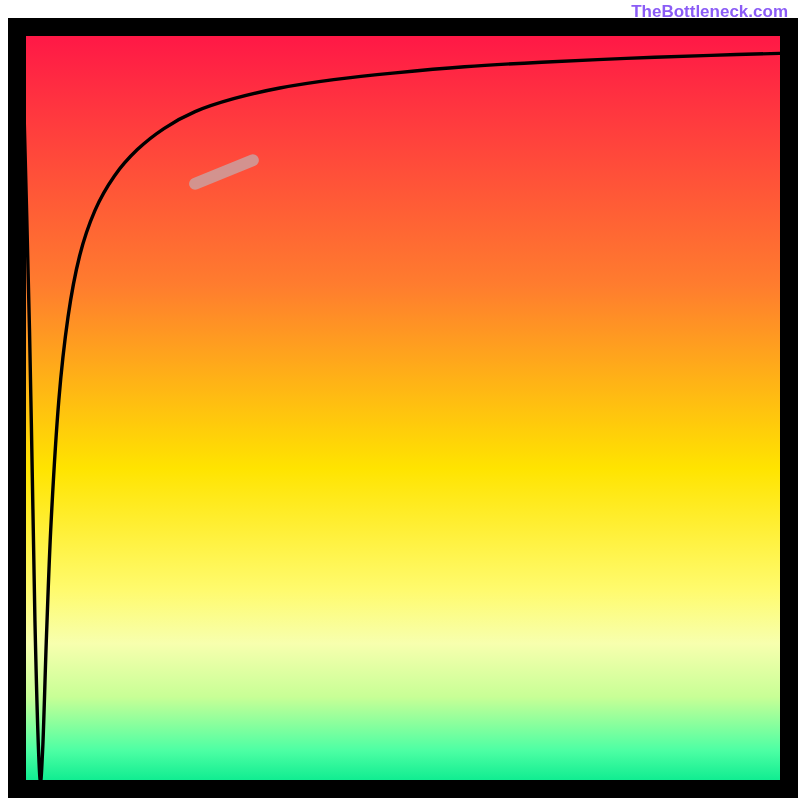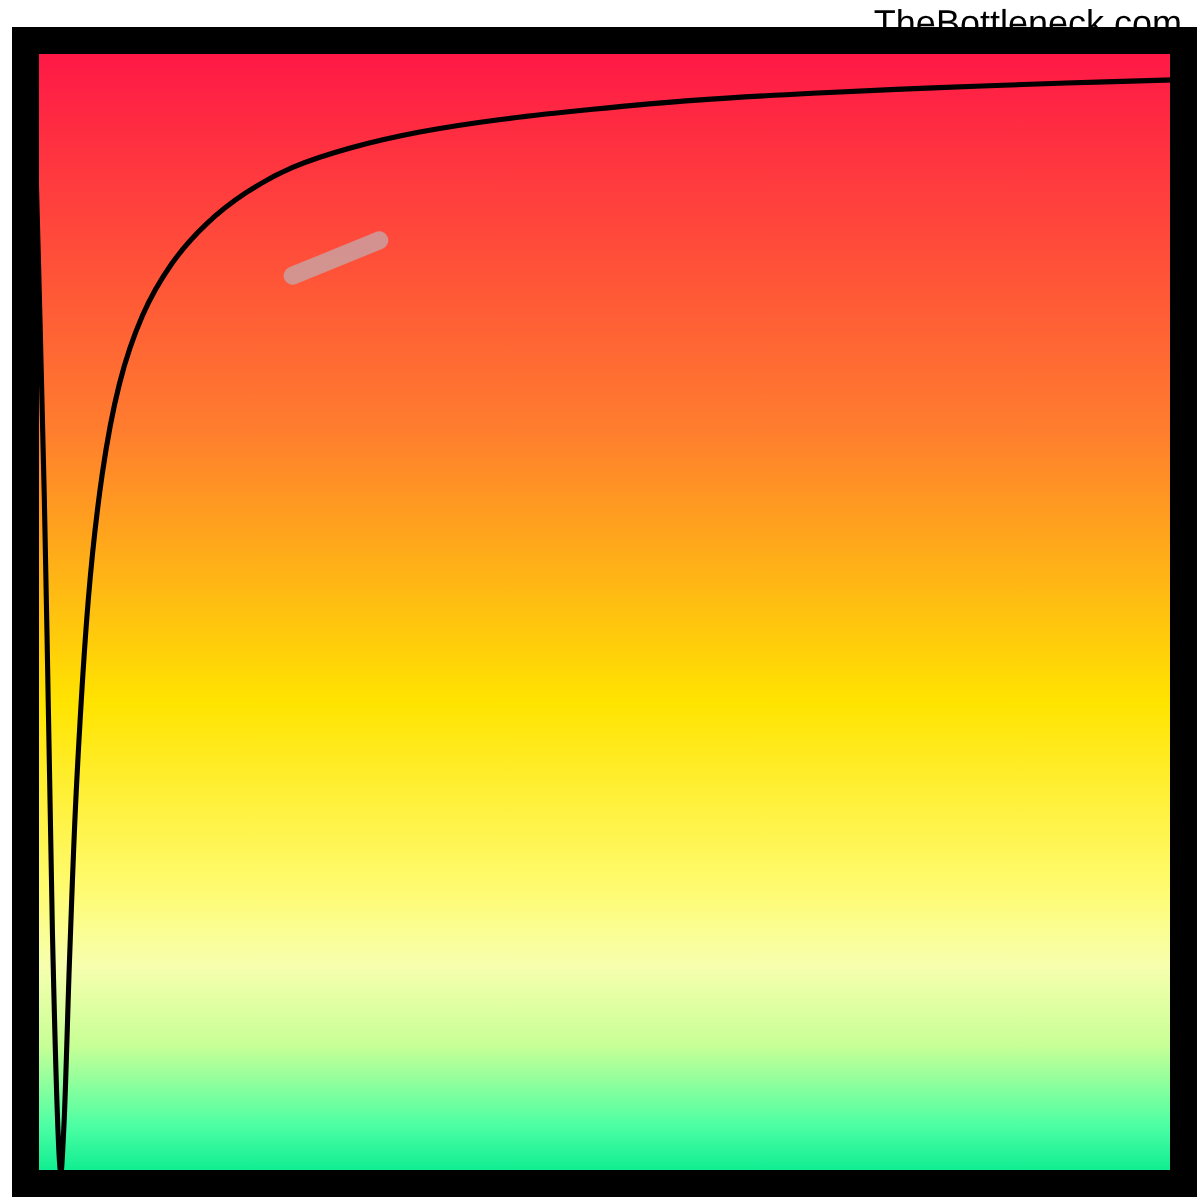--- a/index.html
+++ b/index.html
@@ -13,23 +13,23 @@
   .stage {
     position: relative;
     width: 800px;
     height: 800px;
   }
   .attribution {
     position: absolute;
     top: 2px;
     right: 12px;
     font-family: Arial, Helvetica, sans-serif;
-    font-size: 24px;
-    color: #000000;
-    font-weight: normal;
+    font-size: 17px;
+    color: #8b5cf6;
+    font-weight: bold;
     letter-spacing: 0px;
   }
   svg {
     position: absolute;
     left: 0;
     top: 0;
   }
 </style>
 </head>
 <body>

